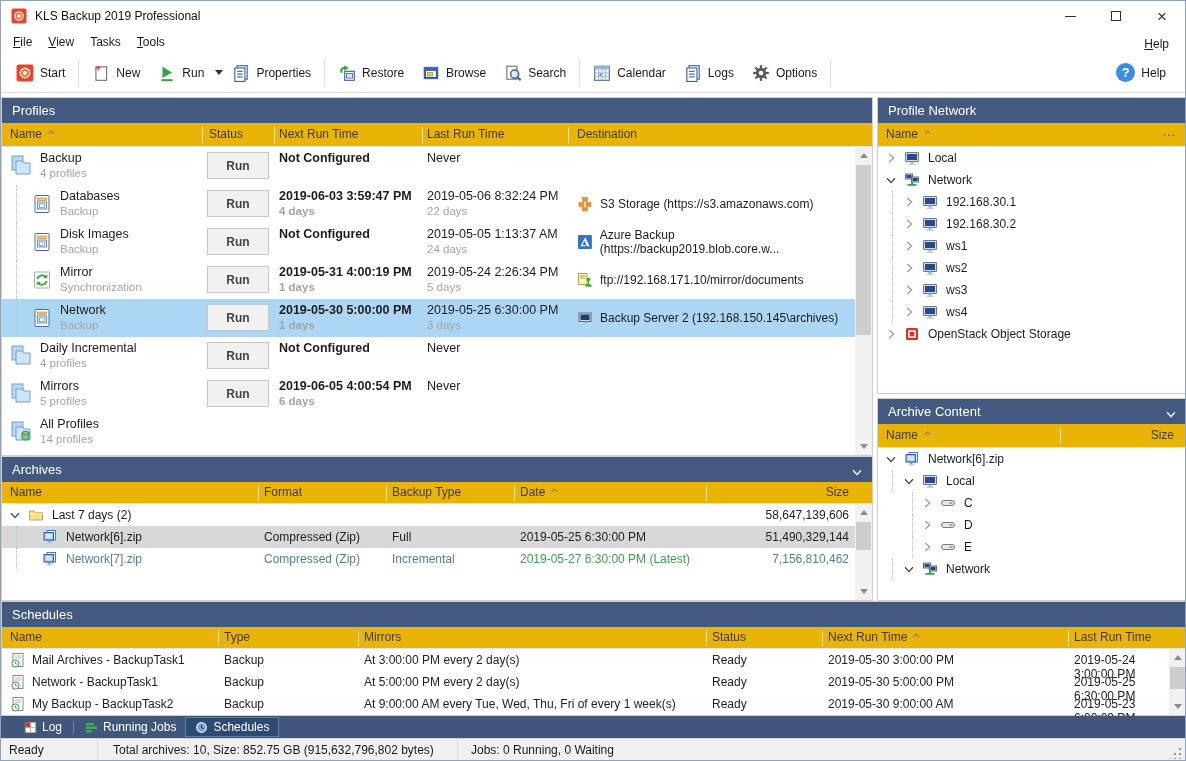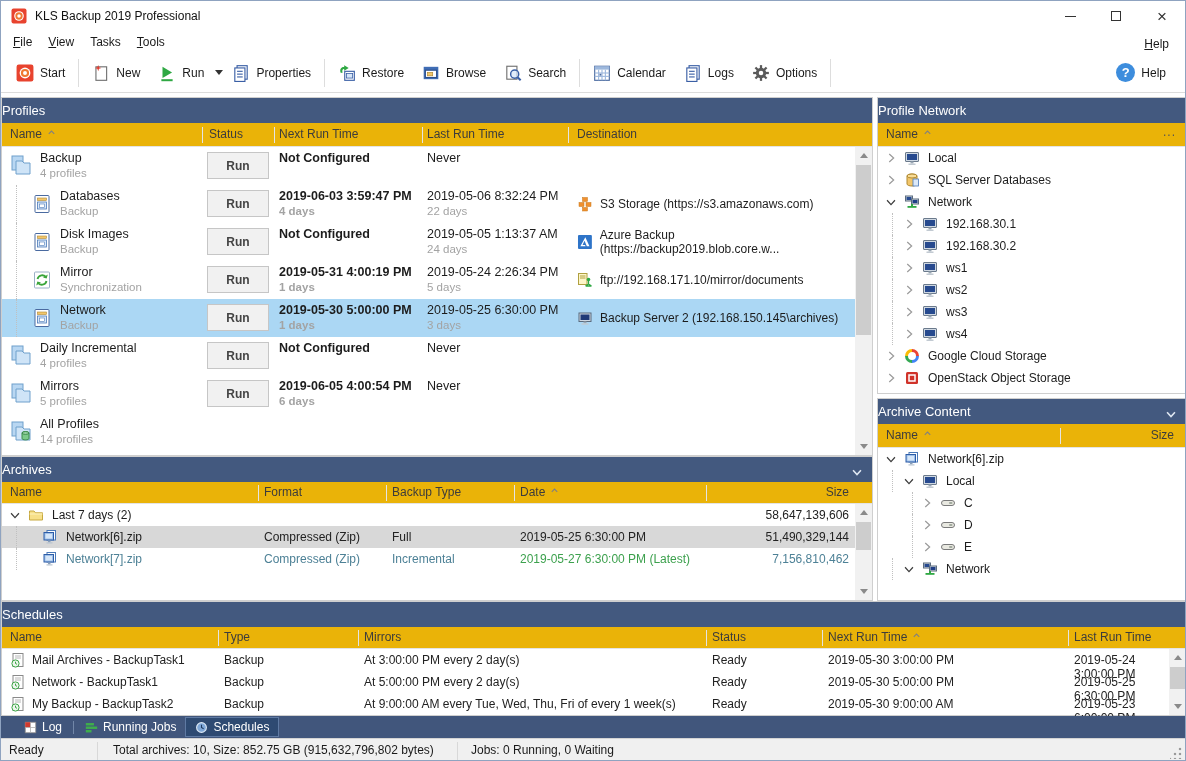--- a/index.html
+++ b/index.html
@@ -28,21 +28,21 @@
   .tbtn { display:inline-flex; align-items:center; gap:6px; padding:5px 9px; font-size:12px; color:#1a1a1a; }
   .tbtn svg { width:18px; height:18px; }
   .tb-sep { width:1px; height:28px; background:#ddd; margin:0 4px; }
   .ddarrow { width:0; height:0; border-left:4px solid transparent; border-right:4px solid transparent; border-top:5px solid #333; margin-left:2px; }
   .tb-help { position:absolute; right:10px; display:inline-flex; align-items:center; gap:6px; padding:5px 9px; }
   .help-ico { width:19px; height:19px; border-radius:50%; background:#3d8ddd; color:#fff; display:inline-flex; align-items:center; justify-content:center; font-weight:bold; font-size:13px; }
   .help-ico::after { content:"?"; }
 
   
   .panel { position:absolute; background:#fff; border:1px solid #cfcfcf; }
-  .phead { height:25px; background:#43597f; color:#fff; font-size:13px; line-height:25px; position:relative; }
+  .phead { height:25px; background:#43597f; color:#fff; font-size:13px; line-height:25px; padding-left:10px; position:relative; }
   .phead .collapse { position:absolute; right:8px; top:5px; width:14px; height:14px; }
   .cols { position:relative; height:24px; border-bottom:1px solid #e4e4e4; background:#eab308; }
   .chdr { position:absolute; top:4px; font-size:12px; color:#3c3c3c; display:inline-flex; align-items:center; gap:4px; }
   .vsep { position:absolute; top:4px; width:1px; height:16px; background:#e4e4e4; }
   .sorticon svg { width:11px; height:11px; }
 
   .profiles-panel { left:0; top:96px; width:872px; height:359px; }
   .archives-panel { left:0; top:455px; width:872px; height:145px; }
   .pn-panel { left:876px; top:96px; width:310px; height:297px; }
   .ac-panel { left:876px; top:397px; width:310px; height:203px; }
@@ -748,33 +748,20 @@
           <span class="ticon">
             <svg>
               <use href="#i-comp"></use>
             </svg>
           </span>
           <span class="tlabel">Local</span>
         </div>
       <div class="titem lvl0">
           <span class="tchev">
             <svg>
-              <use href="#i-chevr"></use>
-            </svg>
-          </span>
-          <span class="ticon">
-            <svg>
-              <use href="#i-db"></use>
-            </svg>
-          </span>
-          <span class="tlabel">SQL Server Databases</span>
-        </div>
-      <div class="titem lvl0">
-          <span class="tchev">
-            <svg>
               <use href="#i-chevd"></use>
             </svg>
           </span>
           <span class="ticon">
             <svg>
               <use href="#i-net"></use>
             </svg>
           </span>
           <span class="tlabel">Network</span>
         </div>
@@ -854,33 +841,20 @@
             <svg>
               <use href="#i-chevr"></use>
             </svg>
           </span>
           <span class="ticon">
             <svg>
               <use href="#i-comp"></use>
             </svg>
           </span>
           <span class="tlabel">ws4</span>
-        </div>
-      <div class="titem lvl0">
-          <span class="tchev">
-            <svg>
-              <use href="#i-chevr"></use>
-            </svg>
-          </span>
-          <span class="ticon">
-            <svg>
-              <use href="#i-gc"></use>
-            </svg>
-          </span>
-          <span class="tlabel">Google Cloud Storage</span>
         </div>
       <div class="titem lvl0">
           <span class="tchev">
             <svg>
               <use href="#i-chevr"></use>
             </svg>
           </span>
           <span class="ticon">
             <svg>
               <use href="#i-os"></use>

